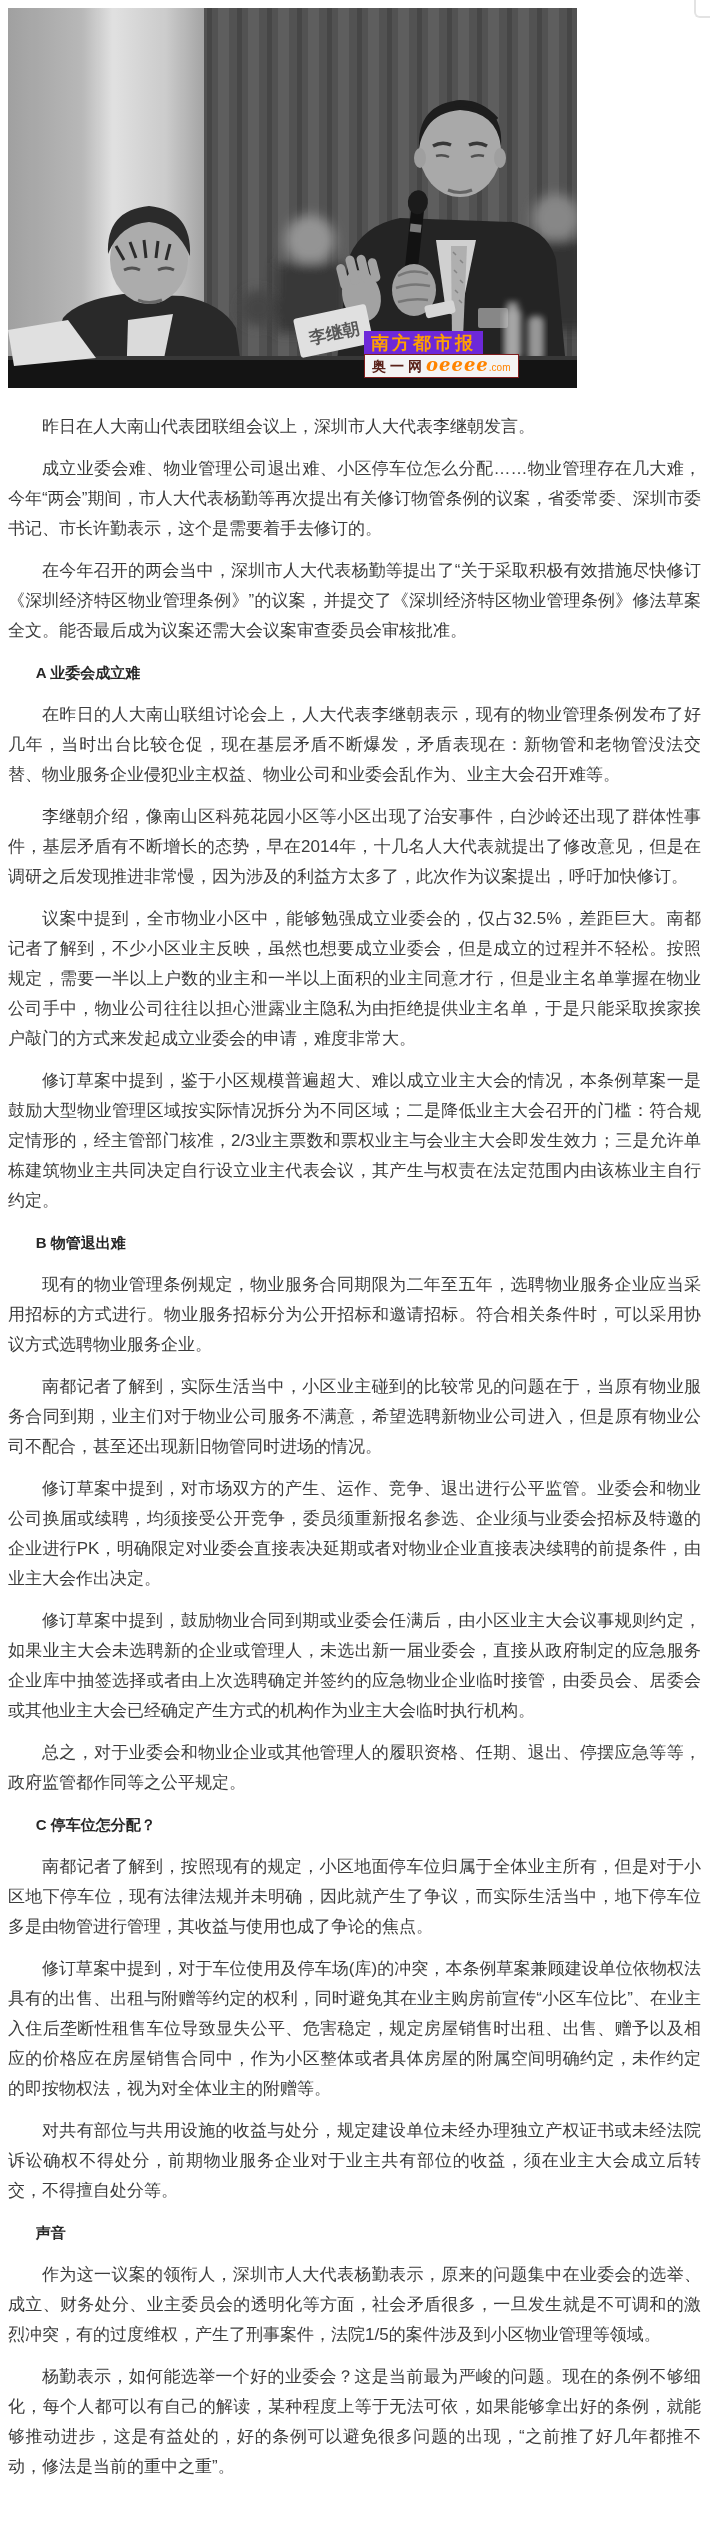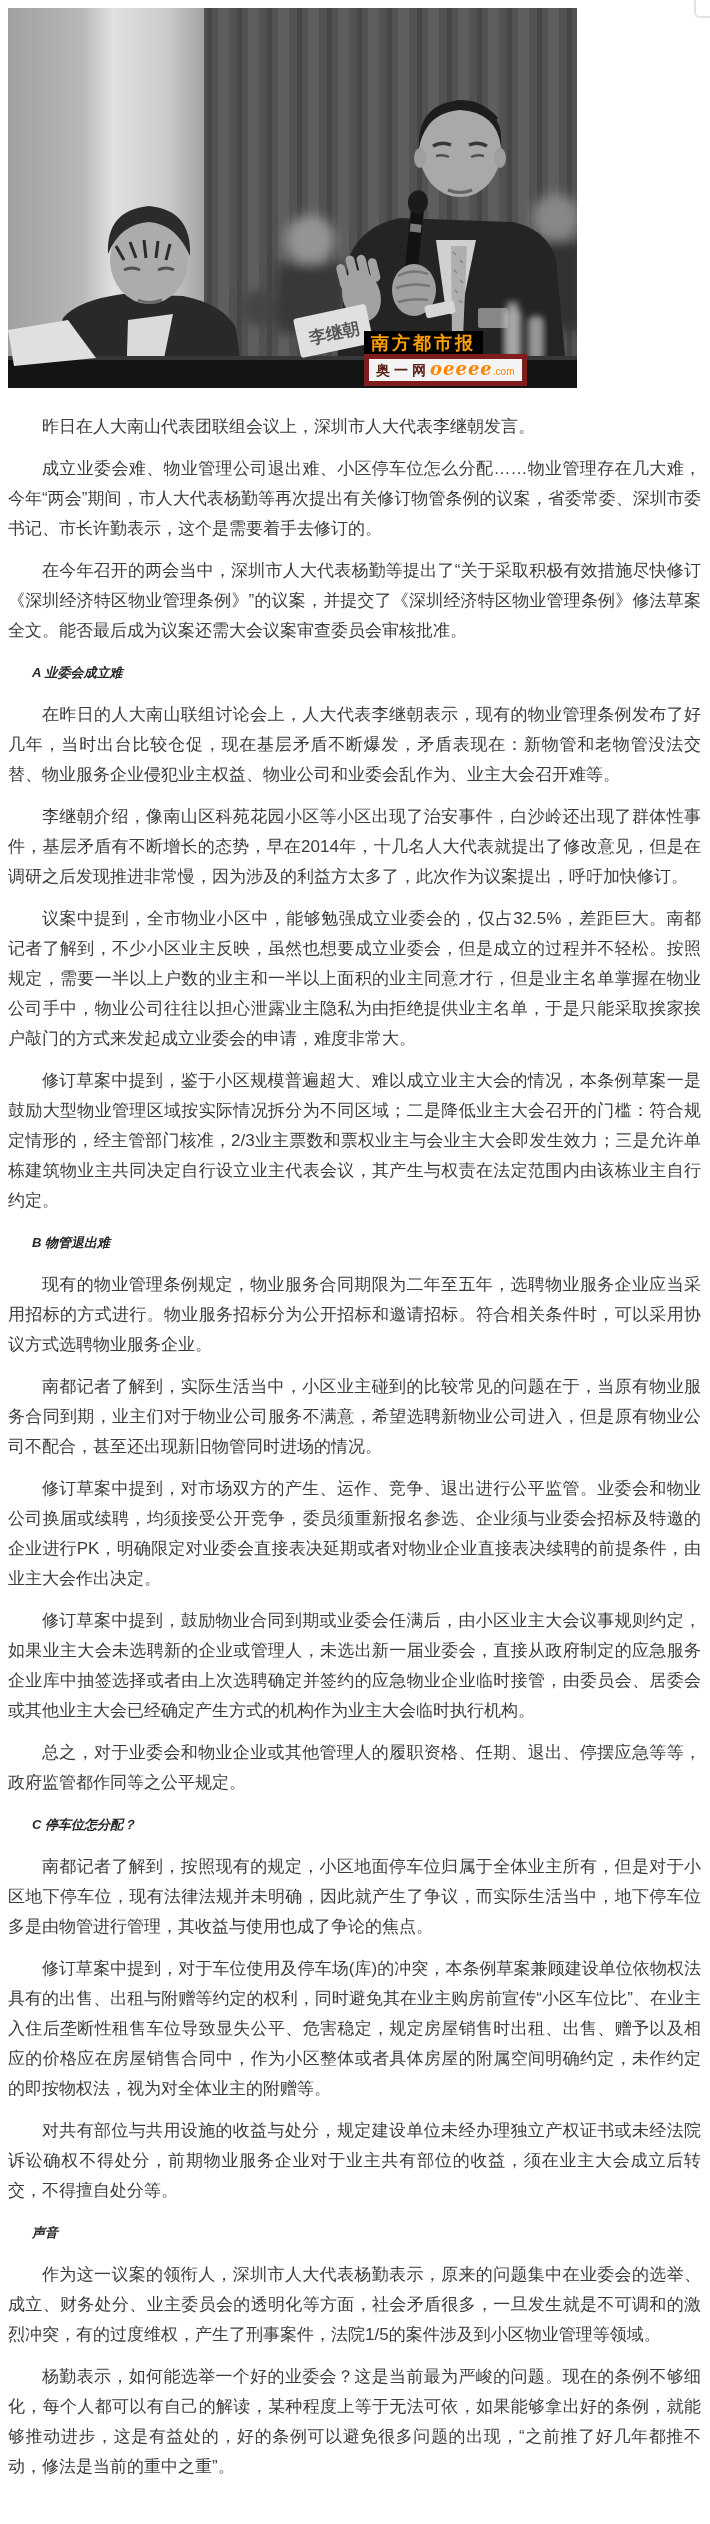--- a/index.html
+++ b/index.html
@@ -24,38 +24,38 @@
     margin:8px 0 0 8px;
     width:569px; height:380px;
     overflow:hidden;
     background:#7d7d7d;
   }
   .photo svg { display:block; }
 
   .wm { position:absolute; left:356px; top:323px; }
   .wm-brand {
     display:inline-block;
-    background:#000000;
+    background:#6d28d9;
     color:#ffa000;
     font-weight:bold;
     font-size:18px;
     letter-spacing:3px;
     line-height:23px;
     height:23px;
     padding:0 7px;
     font-family:"DejaVu Serif","Liberation Serif",serif;
     white-space:nowrap;
   }
   .wm-site {
     display:flex; align-items:baseline;
     background:#f4f4f4;
     height:22px;
     padding:0 7px;
     white-space:nowrap;
-    border:5px solid #7f1d1d;
+    border:1px solid #7f1d1d;
   }
   .wm-site .cn {
     color:#5a221a; font-weight:bold; font-size:14px;
     letter-spacing:4px; line-height:20px;
   }
   .wm-site .latin {
     color:#ff8400; font-weight:bold; font-style:italic;
     font-size:18px; line-height:20px; letter-spacing:1px;
     font-family:"DejaVu Serif","Liberation Serif",serif;
   }
@@ -67,25 +67,24 @@
   .article {
     padding:12px 9px 26px 8px;
     font-size:17px;
     line-height:30px;
     color:#3c3c3c;
     text-align:justify;
   }
   .article p { margin:12px 0; text-indent:2em; }
   .article h3 {
     margin:9px 0 5px;
-    font-size:13px;
+    font-size:15px;
     font-weight:bold;
     color:#272727;
     text-indent:1.85em;
-    font-style:italic;
   }
 </style>
 </head>
 <body>
 
 <div class="page">
 
   <div class="corner-frag"></div>
 
   <div class="photo">

